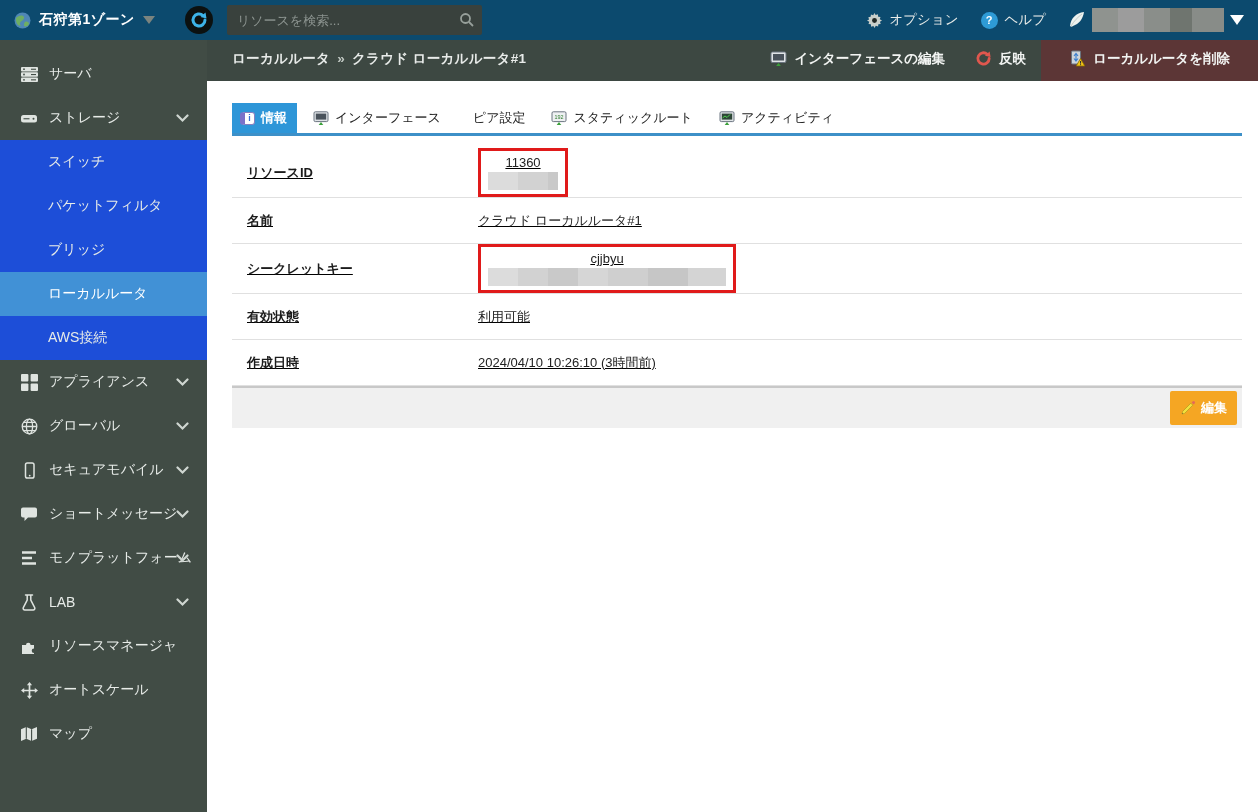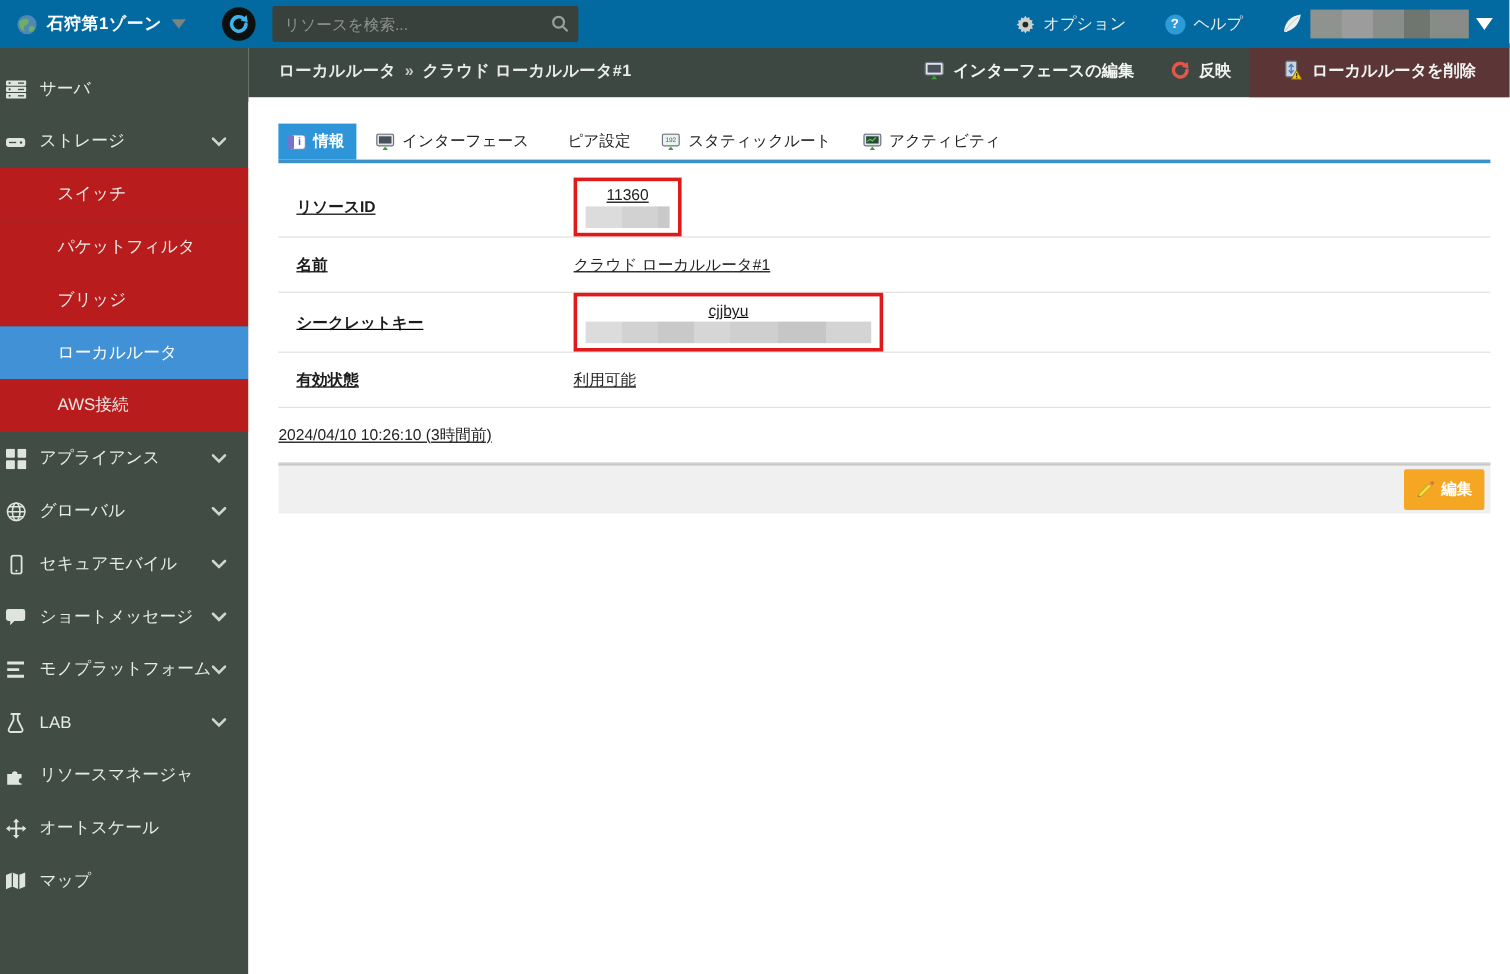--- a/index.html
+++ b/index.html
@@ -2,48 +2,48 @@
 <html><head>
 <meta charset="utf-8">
 <style>
   * { margin:0; padding:0; box-sizing:border-box; }
   html,body { width:1258px; height:812px; overflow:hidden;
     font-family:"Liberation Sans","DejaVu Sans",sans-serif; background:#fff; }
   body { position:relative; }
 
   
   .topbar { position:absolute; left:0; top:0; width:1258px; height:40px;
-    background:#0369a1; display:flex; align-items:center; z-index:5; }
+    background:#0c4a6e; display:flex; align-items:center; z-index:5; }
   .zone { display:flex; align-items:center; gap:8px; padding:0 12px 0 14px; cursor:pointer; }
   .zone-label { color:#fff; font-size:14px; font-weight:bold; letter-spacing:.5px; }
   .caret-down { width:0; height:0; border-left:6px solid transparent; border-right:6px solid transparent; border-top:8px solid #7b847f; }
   .refresh-btn { width:28px; height:28px; border-radius:50%; background:#0c1110; border:none;
     display:flex; align-items:center; justify-content:center; margin:0 14px 0 18px; cursor:pointer; }
   .searchbox { position:relative; width:255px; height:30px; }
   .searchbox input { width:100%; height:100%; background:#39413d; border:none; border-radius:2px;
     color:#cfd5d1; font-size:13px; padding:0 32px 0 10px; outline:none; font-family:inherit; }
   .searchbox input::placeholder { color:#8d9591; }
   .searchbox .mag { position:absolute; right:8px; top:7px; }
-  .top-right { margin-left:auto; display:flex; align-items:center; gap:32px; padding-right:14px; }
+  .top-right { margin-left:auto; display:flex; align-items:center; gap:22px; padding-right:14px; }
   .top-link { display:flex; align-items:center; gap:7px; color:#e9ece9; font-size:13.5px; cursor:pointer; }
   .help-circle { width:17px; height:17px; border-radius:50%; background:#2e9bd6; color:#fff;
     font-size:11px; font-weight:bold; display:flex; align-items:center; justify-content:center; }
   .account { display:flex; align-items:center; gap:6px; cursor:pointer; }
   .acct-redact { width:132px; height:24px; background:linear-gradient(90deg,#8f938f 0 26px,#9c9c9c 26px 52px,#8a8e8a 52px 78px,#6f756f 78px 100px,#888c88 100px 132px); }
   .caret-down-white { width:0; height:0; border-left:7px solid transparent; border-right:7px solid transparent; border-top:10px solid #fff; }
 
   
   .sidebar { position:absolute; left:0; top:40px; width:207px; height:772px;
     background:#414c45; padding-top:12px; }
   .side-item { height:44px; display:flex; align-items:center; color:#e7ebe8;
-    font-size:14px; cursor:pointer; position:relative; padding-left:4px; }
+    font-size:14px; cursor:pointer; position:relative; padding-left:20px; }
   .side-item .ic { width:18px; display:flex; justify-content:center; color:#dfe4e0; }
   .side-label { margin-left:11px; }
   .side-item .chev { position:absolute; right:16px; margin:0; color:#cfd6d1; }
-  .side-item.sub { background:#b91c1c; padding-left:48px; }
+  .side-item.sub { background:#1d4ed8; padding-left:48px; }
   .side-item.sub .side-label { margin-left:0; }
   .side-item.selected { background:#4191d6; color:#fff; }
 
   
   .breadbar { position:absolute; left:207px; top:36px; width:1051px; height:45px;
     background:#3d4842; display:flex; align-items:center; }
   .breadcrumb { color:#e8ebe9; font-size:13.5px; font-weight:bold; padding-left:25px; letter-spacing:.3px; }
   .breadcrumb .sep { margin:0 7px; color:#c2c9c4; }
   .bread-actions { margin-left:auto; display:flex; align-items:center; height:100%; }
   .bact { display:flex; align-items:center; gap:7px; color:#f2f4f2; font-size:13.5px;
@@ -411,20 +411,21 @@
           </span>
         </div>
       </div>
       <div class="info-row">
         <div class="info-label">有効状態</div>
         <div class="info-value">
           <span>利用可能</span>
         </div>
       </div>
       <div class="info-row">
+        <div class="info-label">作成日時</div>
         <div class="info-value">
           <span>2024/04/10 10:26:10 (3時間前)</span>
         </div>
       </div>
     </div>
   <div class="footerbar">
     <button class="edit-btn">
       <span class="ic">
         <svg width="16" height="16" viewBox="0 0 16 16">
             <path d="M2 14 l2.6-.6 8.2-8.2 -2 -2 -8.2 8.2 z" fill="#f2e13e" stroke="#b89f1f" stroke-width=".8"></path>

